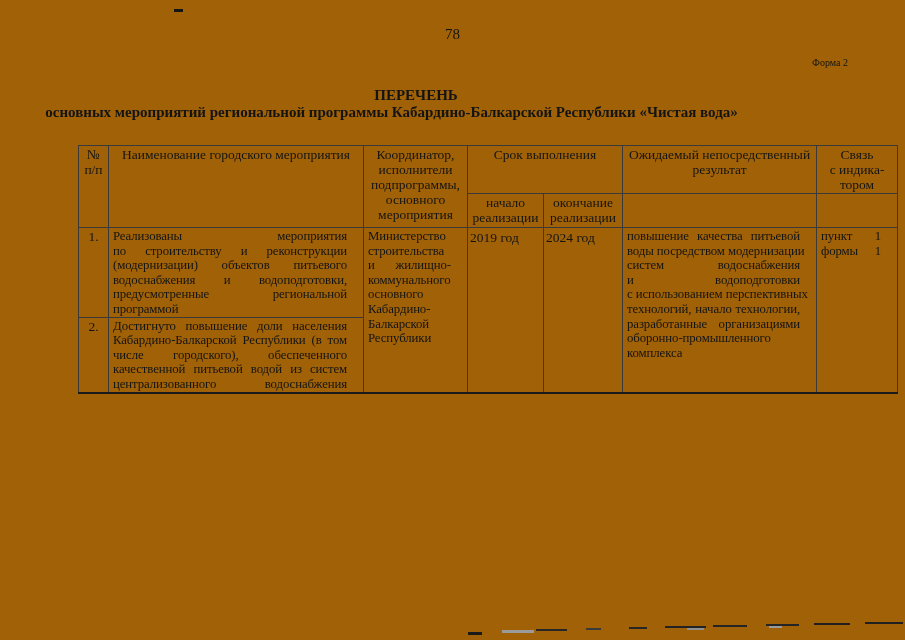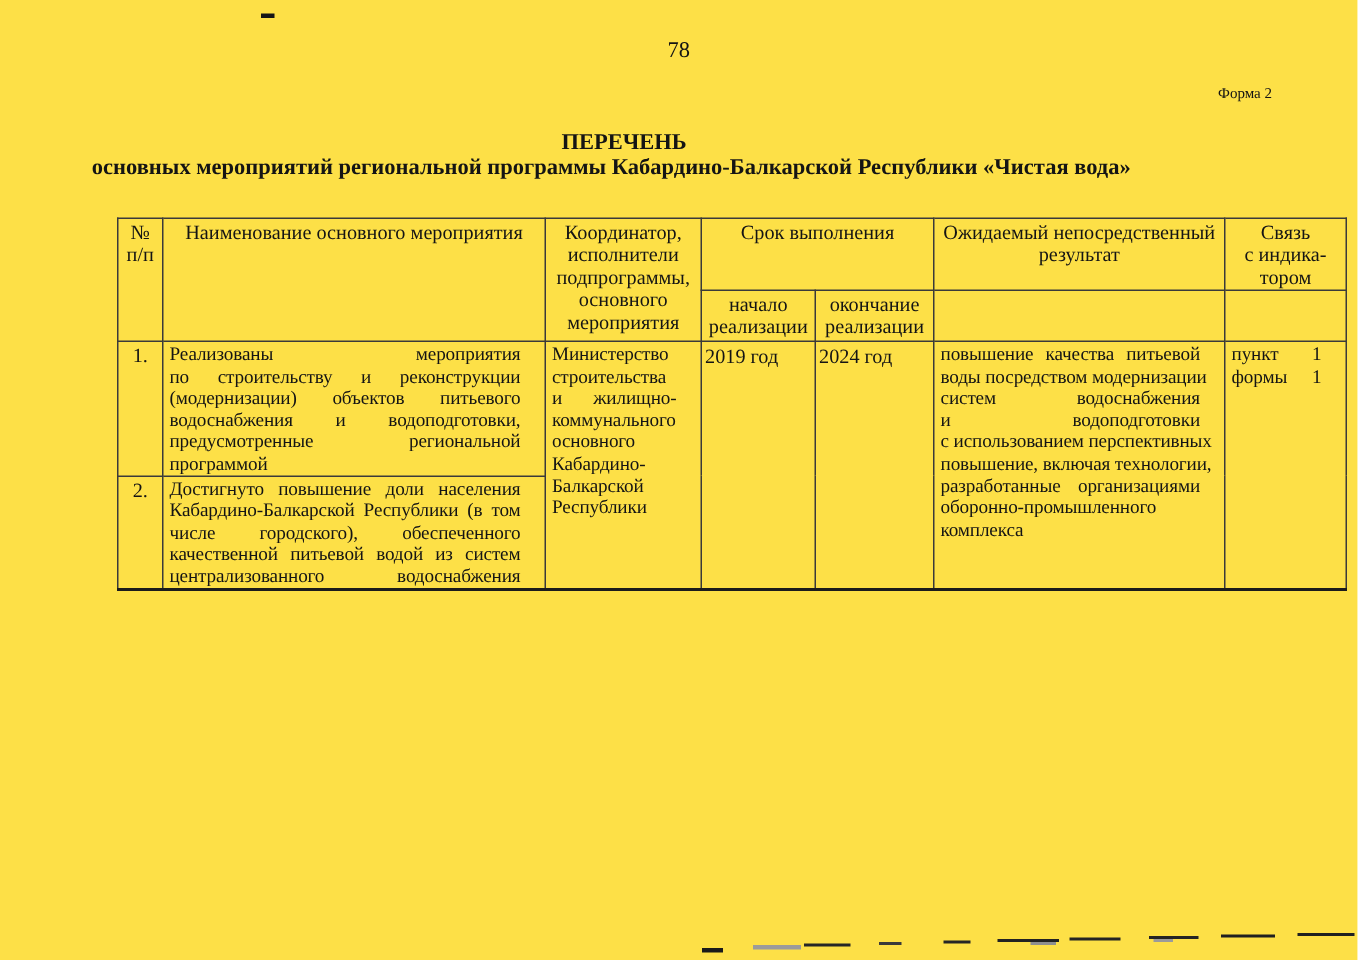--- a/index.html
+++ b/index.html
@@ -1,26 +1,26 @@
 <!DOCTYPE html>
 <html><head>
 <meta charset="utf-8">
 <style>
   html,body { margin:0; padding:0; background:#ffffff; }
   body {
     width:905px; height:640px;
     font-family:"Liberation Serif","DejaVu Serif",serif;
     color:#141414;
   }
-  .page { position:relative; width:905px; height:640px; background:#fde047; overflow:hidden; }
+  .page { position:relative; width:905px; height:640px; background:#a16207; overflow:hidden; }
 
   .page-number { position:absolute; top:26px; left:0; width:905px; text-align:center; font-size:15px; }
   .form-label  { position:absolute; top:57px; right:57px; font-size:10px; }
   .doc-title   { position:absolute; top:87px;  left:0; width:832px; text-align:center; font-weight:bold; font-size:15px; }
-  .doc-subtitle{ position:absolute; top:104px; left:16px; width:783px; text-align:center; font-weight:bold; font-size:15px; }
+  .doc-subtitle{ position:absolute; top:104px; left:0; width:783px; text-align:center; font-weight:bold; font-size:15px; }
 
   table.main-table {
     position:absolute; left:78px; top:145px;
     width:819px; border-collapse:collapse; table-layout:fixed;
     border:1px solid #262626; border-bottom:2px solid #1b1b1b;
   }
   .main-table td {
     border:1px solid #3a3a3a;
     vertical-align:top; overflow:hidden;
     font-size:13.5px; line-height:15px;
@@ -56,21 +56,21 @@
       <col style="width:104px">
       <col style="width:76px">
       <col style="width:79px">
       <col style="width:194px">
       <col style="width:81px">
     </colgroup>
     <tbody>
       <tr class="hr1">
         <td class="hc" rowspan="2">№
 п/п</td>
-        <td class="hc" rowspan="2">Наименование основного мероприятия</td>
+        <td class="hc" rowspan="2">Наименование городского мероприятия</td>
         <td class="hc" rowspan="2">Координатор,
 исполнители
 подпрограммы,
 основного
 мероприятия</td>
         <td class="hc" colspan="2">Срок выполнения</td>
         <td class="hc">Ожидаемый непосредственный
 результат</td>
         <td class="hc">Связь
 с индика-
@@ -105,21 +105,21 @@
             <div class="jline">Республики</div>
           </td>
         <td class="cnum" rowspan="2">2019 год</td>
         <td class="cnum" rowspan="2">2024 год</td>
         <td class="txt" rowspan="2">
             <div class="jline">повышение качества питьевой</div>
             <div class="jline">воды посредством модернизации</div>
             <div class="jline">систем водоснабжения</div>
             <div class="jline">и водоподготовки</div>
             <div class="jline">с использованием перспективных</div>
-            <div class="jline">повышение, включая технологии,</div>
+            <div class="jline">технологий, начало технологии,</div>
             <div class="jline">разработанные организациями</div>
             <div class="jline">оборонно-промышленного</div>
             <div class="jline">комплекса</div>
           </td>
         <td class="txt" rowspan="2">
             <div class="jline">пункт 1</div>
             <div class="jline">формы&nbsp;1</div>
           </td>
       </tr>
       <tr class="br2">

